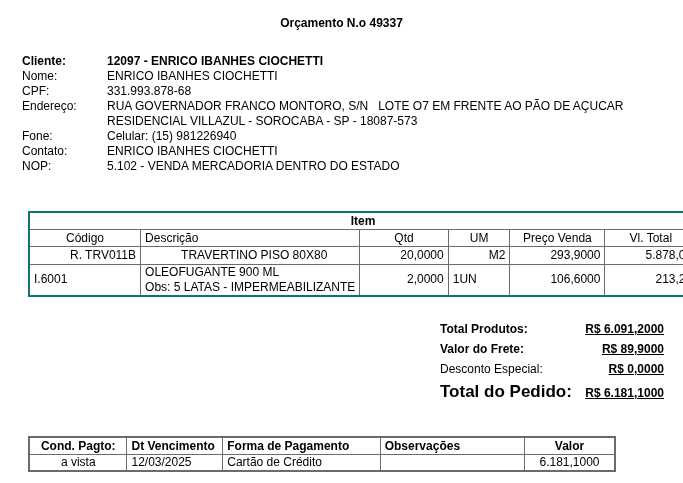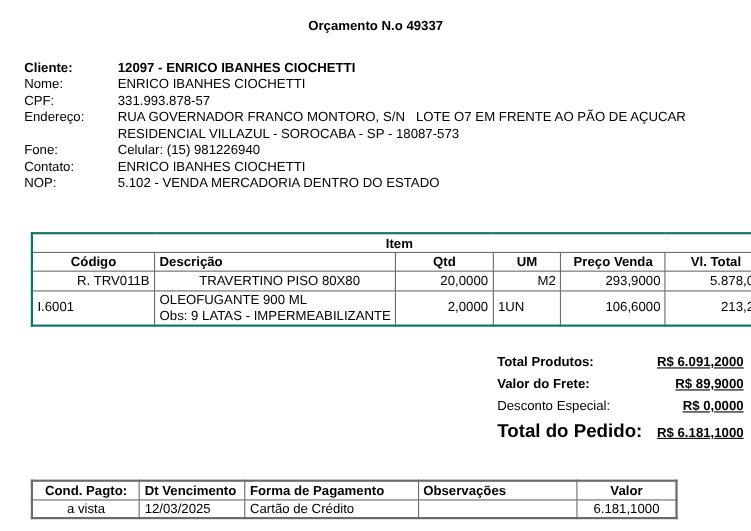--- a/index.html
+++ b/index.html
@@ -11,28 +11,28 @@
   .client { position: absolute; top: 54px; left: 22px; }
   .client-row { display: flex; height: 15px; line-height: 15px; font-size: 12px; }
   .client-row .lbl { width: 85px; }
   .client-row .val { white-space: pre; }
   .client-row.bold .lbl, .client-row.bold .val { font-weight: bold; }
 
   table { border-collapse: collapse; position: absolute; }
   td, th { border: 1px solid #6b6b6b; font-size: 12px; padding: 0 4px; font-weight: normal; white-space: nowrap; }
   .items { left: 28px; top: 211px; width: 635px; border: 2px solid #0f766e; }
   .items .caption-row td { height: 17px; text-align: center; font-weight: bold; }
-  .items .hdr th { height: 17px; font-weight: bold; }
+  .items .hdr th { height: 17px; font-weight: normal; }
   .items .r1 td { height: 18px; padding-left: 40px; }
   .items .r2 td { height: 32px; line-height: 15px; }
   .c { text-align: center; }
   .l { text-align: left; margin-top: 44px; }
   .r { text-align: right; }
 
-  .totals { position: absolute; left: 440px; top: 322px; width: 224px; margin-left: 12px; }
+  .totals { position: absolute; left: 440px; top: 322px; width: 224px; }
   .trow { display: flex; justify-content: space-between; align-items: baseline; height: 20px; }
   .trow .tl { font-size: 12px; }
   .trow .tv { font-size: 12px; font-weight: bold; text-decoration: underline; }
   .trow.bold .tl { font-weight: bold; }
   .trow.grand { height: 26px; }
   .trow.grand .tl { font-size: 17px; font-weight: bold; }
 
   .pay { left: 28px; top: 436px; width: 588px; border: 2px solid #6b6b6b; }
   .pay th { height: 17px; font-weight: bold; }
   .pay td { height: 17px; }
@@ -46,21 +46,21 @@
   <div class="client-row bold">
     <span class="lbl">Cliente:</span>
     <span class="val">12097 - ENRICO IBANHES CIOCHETTI</span>
   </div>
   <div class="client-row">
     <span class="lbl">Nome:</span>
     <span class="val">ENRICO IBANHES CIOCHETTI</span>
   </div>
   <div class="client-row">
     <span class="lbl">CPF:</span>
-    <span class="val">331.993.878-57</span>
+    <span class="val">331.993.878-68</span>
   </div>
   <div class="client-row">
     <span class="lbl">Endereço:</span>
     <span class="val">RUA GOVERNADOR FRANCO MONTORO, S/N   LOTE O7 EM FRENTE AO PÃO DE AÇUCAR</span>
   </div>
   <div class="client-row">
     <span class="lbl"></span>
     <span class="val">RESIDENCIAL VILLAZUL - SOROCABA - SP - 18087-573</span>
   </div>
   <div class="client-row">
@@ -103,21 +103,21 @@
     <td class="l">TRAVERTINO PISO 80X80</td>
     <td class="r">20,0000</td>
     <td class="l">M2</td>
     <td class="r">293,9000</td>
     <td class="r">5.878,00</td>
   </tr>
   <tr class="r2">
     <td class="l">I.6001</td>
     <td class="l">
       <div>OLEOFUGANTE 900 ML</div>
-      <div>Obs: 9 LATAS - IMPERMEABILIZANTE</div>
+      <div>Obs: 5 LATAS - IMPERMEABILIZANTE</div>
     </td>
     <td class="r">2,0000</td>
     <td class="l">1UN</td>
     <td class="r">106,6000</td>
     <td class="r">213,20</td>
   </tr>
 </tbody>
   </table>
 
 <div class="totals">

